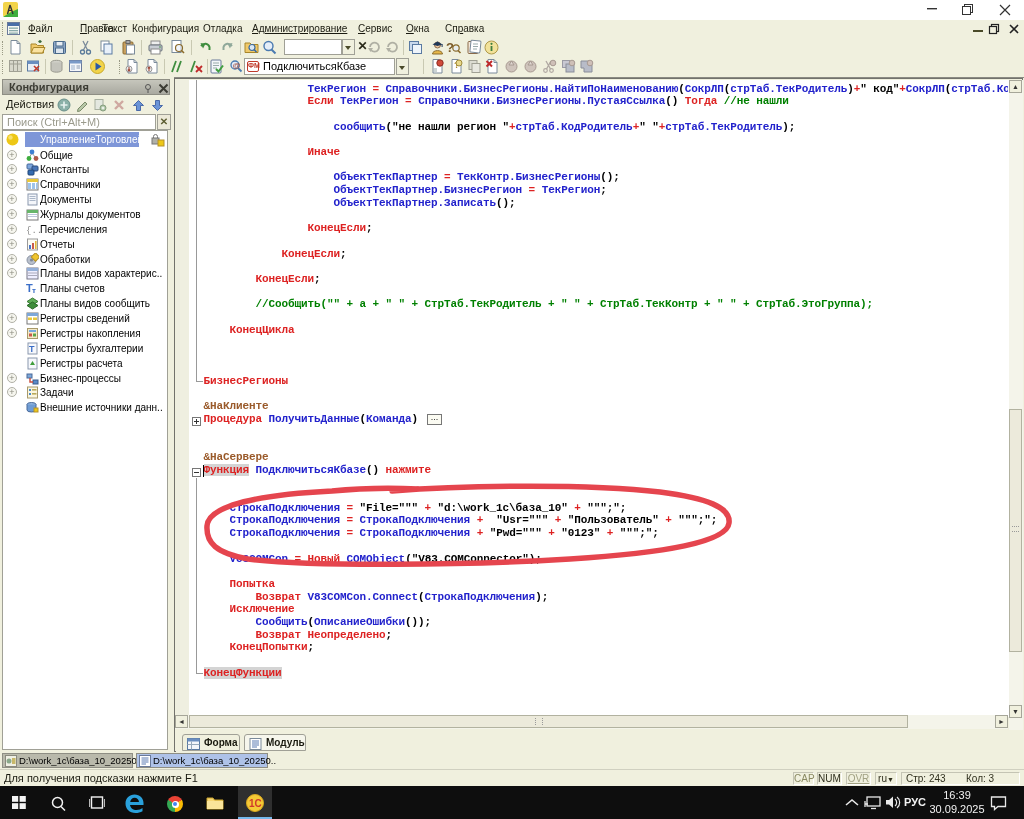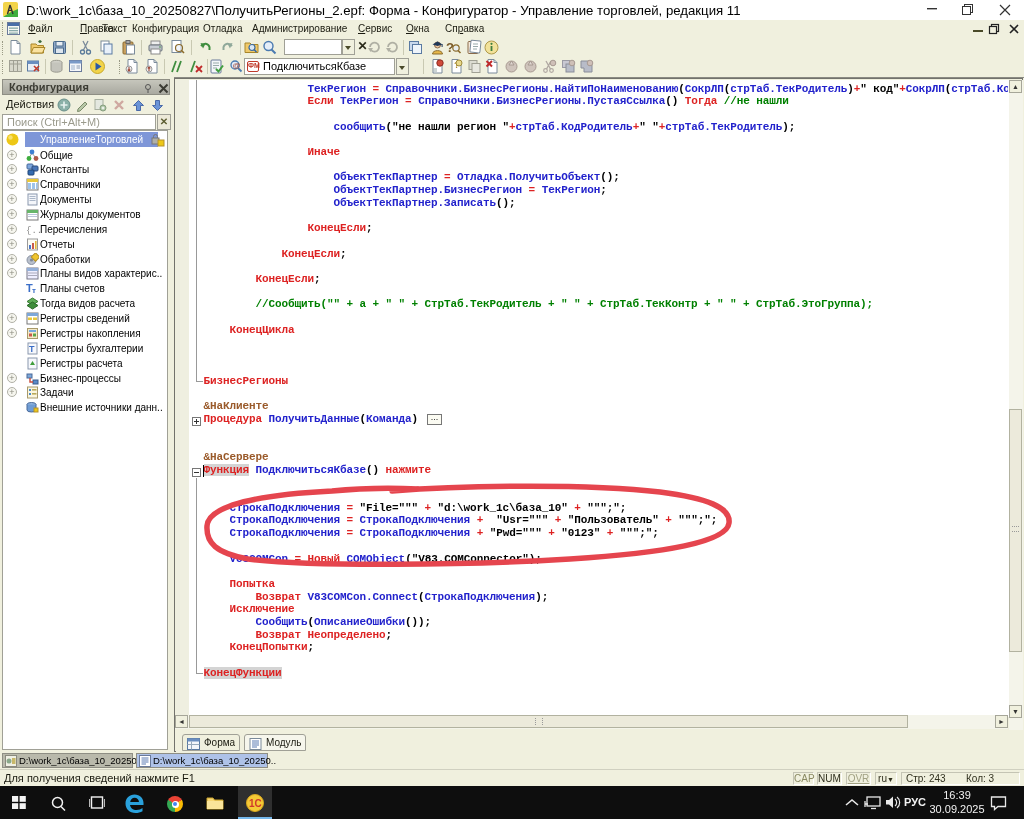--- a/index.html
+++ b/index.html
@@ -22,37 +22,37 @@
 #panel{left:0;top:77px;width:176px;height:675px;background:#f0f0de;}
 #phead{left:2px;top:2px;width:168px;height:16px;background:linear-gradient(#c6c6bc,#a9a9a0);border:1px solid #8e8e84;color:#3c3c34;font-weight:bold;font-size:11px;}
 #pact{left:2px;top:19px;width:168px;height:17px;font-size:11px;color:#1a1a10;}
 #psearch{left:2px;top:37px;width:154px;height:16px;background:#fff;border:1px solid #a0a096;color:#9a9a8c;font-size:11px;}
 #psx{left:157px;top:37px;width:14px;height:16px;background:#ece9d8;border:1px solid #a0a096;color:#5c5c30;font-size:10px;font-weight:bold;text-align:center;line-height:14px;}
 #ptree{left:2px;top:53px;width:166px;height:620px;background:#fff;border:1px solid #a0a096;overflow:hidden;}
 .trow{position:absolute;left:0;width:164px;height:15px;font-size:10px;color:#000;white-space:nowrap;}
 .trow .lbl{position:absolute;left:37px;top:2px;}
 .texp{position:absolute;left:4px;top:2px;width:10px;height:10px;border:1px solid #b0b0a6;border-radius:50%;color:#8a8a7e;font-size:9px;line-height:8px;text-align:center;background:#f6f6ef;}
 .tico{position:absolute;left:23px;top:1px;width:13px;height:13px;}
-#selrow{position:absolute;left:22px;top:0px;width:133px;height:15px;background:#7e96d8;}
+#selrow{position:absolute;left:22px;top:0px;width:114px;height:15px;background:#7e96d8;}
 #selrow span{position:absolute;left:15px;top:2px;color:#fff;font-size:10px;}
 
 #ed{left:174px;top:78px;width:849px;height:674px;background:#f0f0de;border:1px solid #72726c;}
 #gutter{left:1px;top:1px;width:13px;height:637px;background:#efefe0;}
 #gwhite{left:14px;top:1px;width:10px;height:637px;background:#fff;}
 #code{left:0px;top:1px;width:833px;height:637px;background:transparent;overflow:hidden;}
 pre{position:absolute;margin:0;font-family:"Liberation Mono",monospace;font-size:11px;font-weight:bold;line-height:12.7px;white-space:pre;letter-spacing:-0.1px;}
 .k{color:#d22;} .i{color:#2222cc;} .c{color:#008000;} .pp{color:#9a5a2a;}
 .hl{background:#d4d4d4;}
 
 .sbtn{position:absolute;background:#f0f0de;border:1px solid #a6a699;color:#333;}
 #vsb{left:834px;top:1px;width:14px;height:651px;background:#f4f4ea;}
 #hsb{left:0px;top:636px;width:833px;height:14px;background:#f4f4ea;}
 
 #tabbar{left:176px;top:730px;width:848px;height:22px;background:#f0f0de;}
-.tab{position:absolute;top:4px;height:17px;background:#f0f0de;border:1px solid #a0a096;border-radius:3px 3px 0 0;font-size:10px;color:#1a1a10;}
+.tab{position:absolute;top:4px;height:17px;background:#f0f0de;border:1px solid #a0a096;border-radius:3px 3px 0 0;font-size:10px;color:#1a1a10;font-weight:bold;}
 
 #mdibar{left:0;top:752px;width:1024px;height:17px;background:#f0f0de;}
 .mdib{position:absolute;top:1px;height:15px;font-size:9.5px;color:#000;border:1px solid #8e8e84;}
 
 #status{left:0;top:769px;width:1024px;height:17px;background:#f0f0de;border-top:1px solid #d0d0c0;font-size:11px;color:#1a1a10;}
 .scell{position:absolute;top:2px;height:13px;border:1px solid #c4c4b4;border-right-color:#fff;border-bottom-color:#fff;font-size:10px;text-align:center;}
 
 #taskbar{left:0;top:786px;width:1024px;height:33px;background:#0e0e0e;}
 </style></head>
 <body>
@@ -68,36 +68,35 @@
         <rect width="10" height="1.4" fill="#333"></rect>
       </svg>
 <svg style="position:absolute;left:962px;top:4px;" width="12" height="12">
         <rect x="2.5" y="0.5" width="8" height="8" fill="none" stroke="#333"></rect>
         <rect x="0.5" y="2.5" width="8" height="8" fill="#fff" stroke="#333"></rect>
       </svg>
 <svg style="position:absolute;left:999px;top:4px;" width="12" height="12">
         <path d="M1 1 L11 11 M11 1 L1 11" stroke="#333" stroke-width="1.2"></path>
       </svg>
 </div>
-<div class="abs" id="titletext">D:\work_1c\база_10_20250827\ПолучитьРегионы_2.epf: Форма - Конфигуратор - Управление торговлей, редакция 11</div>
 <div class="abs" id="menubar">
 <div class="grip" style="left:2px;top:2px;"></div>
 <svg style="position:absolute;left:7px;top:2px;" width="13" height="13">
         <rect x="0.5" y="0.5" width="12" height="12" fill="#f8f8f4" stroke="#6a7a9a"></rect>
         <rect x="1" y="1" width="11" height="3" fill="#4a6ea8"></rect>
         <rect x="2" y="5.5" width="9" height="1.3" fill="#8aa"></rect>
         <rect x="2" y="8" width="9" height="1.3" fill="#8aa"></rect>
         <rect x="2" y="10.5" width="9" height="1.3" fill="#8aa"></rect>
       </svg>
 <span class="mi" style="left:28px;"><u>Ф</u>айл</span>
 <span class="mi" style="left:44px;padding-left:36px;"><u>П</u>равка</span>
 <span class="mi" style="left:102px;">Текст</span>
 <span class="mi" style="left:132px;">Конфигурация</span>
 <span class="mi" style="left:203px;">Отладка</span>
-<span class="mi" style="left:252px;">Администрирование</span>
+<span class="mi" style="left:252px;text-decoration:underline;">Администрирование</span>
 <span class="mi" style="left:358px;"><u>С</u>ервис</span>
 <span class="mi" style="left:406px;"><u>О</u>кна</span>
 <span class="mi" style="left:445px;">Сп<u>р</u>авка</span>
 <div style="position:absolute;left:973px;top:10px;width:10px;height:2px;background:#4a4a28;"></div>
 <svg style="position:absolute;left:988px;top:3px;" width="12" height="12">
         <rect x="3.5" y="1.5" width="7" height="7" fill="none" stroke="#222" stroke-width="1.2"></rect>
         <rect x="1.5" y="3.5" width="7" height="7" fill="#f0f0de" stroke="#222" stroke-width="1.2"></rect>
       </svg>
 <svg style="position:absolute;left:1008px;top:3px;" width="12" height="12">
         <path d="M2 2 L10 10 M10 2 L2 10" stroke="#222" stroke-width="1.6"></path>
@@ -474,21 +473,21 @@
               <text x="0" y="10" font-family="Liberation Sans" font-size="11" font-weight="bold" fill="#3a6ec8">T</text>
               <text x="6" y="11" font-family="Liberation Sans" font-size="8" font-weight="bold" fill="#3a6ec8">т</text>
             </svg></div>
           <span class="lbl">Планы счетов</span>
         </div>
 <div class="trow" style="top:165.2px;">
           <div class="tico"><svg width="13" height="13">
               <polygon points="6.5,1 12,4.5 6.5,8 1,4.5" fill="#5fae57" stroke="#3a7a36"></polygon>
               <polygon points="6.5,5 12,8.5 6.5,12 1,8.5" fill="#3f8e3c" stroke="#2a6a28"></polygon>
             </svg></div>
-          <span class="lbl">Тогда видов расчета</span>
+          <span class="lbl">Планы видов сообщить</span>
         </div>
 <div class="trow" style="top:180.3px;">
           <div class="texp">+</div>
           <div class="tico"><svg width="13" height="13">
               <rect x="1" y="1" width="11" height="11" fill="#fff" stroke="#777"></rect>
               <rect x="1" y="1" width="11" height="3" fill="#7da7d8"></rect>
               <rect x="2" y="5.5" width="4" height="2.5" fill="#e8c83c"></rect>
               <rect x="7" y="5.5" width="4" height="2.5" fill="#e8c83c"></rect>
             </svg></div>
           <span class="lbl">Регистры сведений</span>
@@ -553,21 +552,21 @@
   <div class="abs" id="gutter"></div>
   <div class="abs" id="gwhite"></div>
   <div class="abs" id="code">
 <pre style="left:28.5px;top:2.5px;">                <span class="i">ТекРегион</span> <span class="k">=</span> <span class="i">Справочники.БизнесРегионы.НайтиПоНаименованию</span>(<span class="i">СокрЛП</span>(<span class="i">стрТаб.ТекРодитель</span>)<span class="k">+</span>" код"<span class="k">+</span><span class="i">СокрЛП</span>(<span class="i">стрТаб.КодРодитель</span>)" "
                 <span class="k">Если</span> <span class="i">ТекРегион</span> <span class="k">=</span> <span class="i">Справочники.БизнесРегионы.ПустаяСсылка</span>() <span class="k">Тогда</span> <span class="c">//не нашли</span>
 
                     <span class="i">сообщить</span>("не нашли регион "<span class="k">+</span><span class="i">стрТаб.КодРодитель</span><span class="k">+</span>" "<span class="k">+</span><span class="i">стрТаб.ТекРодитель</span>);
 
                 <span class="k">Иначе</span>
 
-                    <span class="i">ОбъектТекПартнер</span> <span class="k">=</span> <span class="i">Отладка.ПолучитьОбъект</span>();
+                    <span class="i">ОбъектТекПартнер</span> <span class="k">=</span> <span class="i">ТекКонтр.БизнесРегионы</span>();
                     <span class="i">ОбъектТекПартнер.БизнесРегион</span> <span class="k">=</span> <span class="i">ТекРегион</span>;
                     <span class="i">ОбъектТекПартнер.Записать</span>();
 
                 <span class="k">КонецЕсли</span>;
 
             <span class="k">КонецЕсли</span>;
 
         <span class="k">КонецЕсли</span>;
 
         <span class="c">//Сообщить("" + а + " " + СтрТаб.ТекРодитель + " " + СтрТаб.ТекКонтр + " " + СтрТаб.ЭтоГруппа);</span>
@@ -655,21 +654,21 @@
       </div>
   <div class="mdib" style="left:136px;width:132px;background:#aec2e8;">
         <svg style="position:absolute;left:2px;top:1px;" width="12" height="12">
           <rect x="0.5" y="0.5" width="11" height="11" fill="#fff" stroke="#6a7a9a"></rect>
           <path d="M2.5 3 H9.5 M2.5 5 H9.5 M2.5 7 H9.5 M2.5 9 H7" stroke="#5a7ab2" stroke-width="1"></path>
         </svg>
         <span style="position:absolute;left:16px;top:1px;">D:\work_1c\база_10_20250..</span>
       </div>
 </div>
 <div class="abs" id="status">
-  <span style="position:absolute;left:4px;top:2px;">Для получения сведений нажмите F1</span>
+  <span style="position:absolute;left:4px;top:2px;">Для получения подсказки нажмите F1</span>
   <div class="scell" style="left:793px;width:21px;color:#8a8a62;">CAP</div>
   <div class="scell" style="left:817px;width:25px;color:#30301e;">NUM</div>
   <div class="scell" style="left:846px;width:25px;color:#a2a283;text-decoration:underline;">OVR</div>
   <div class="scell" style="left:875px;width:22px;color:#30301e;">ru<span style="font-size:7px;">▼</span></div>
   <div class="scell" style="left:901px;width:119px;color:#30301e;text-align:left;">
         <span style="position:absolute;left:4px;">Стр: 243</span>
         <span style="position:absolute;left:64px;">Кол: 3</span>
       </div>
 </div>
 <div class="abs" id="taskbar">

